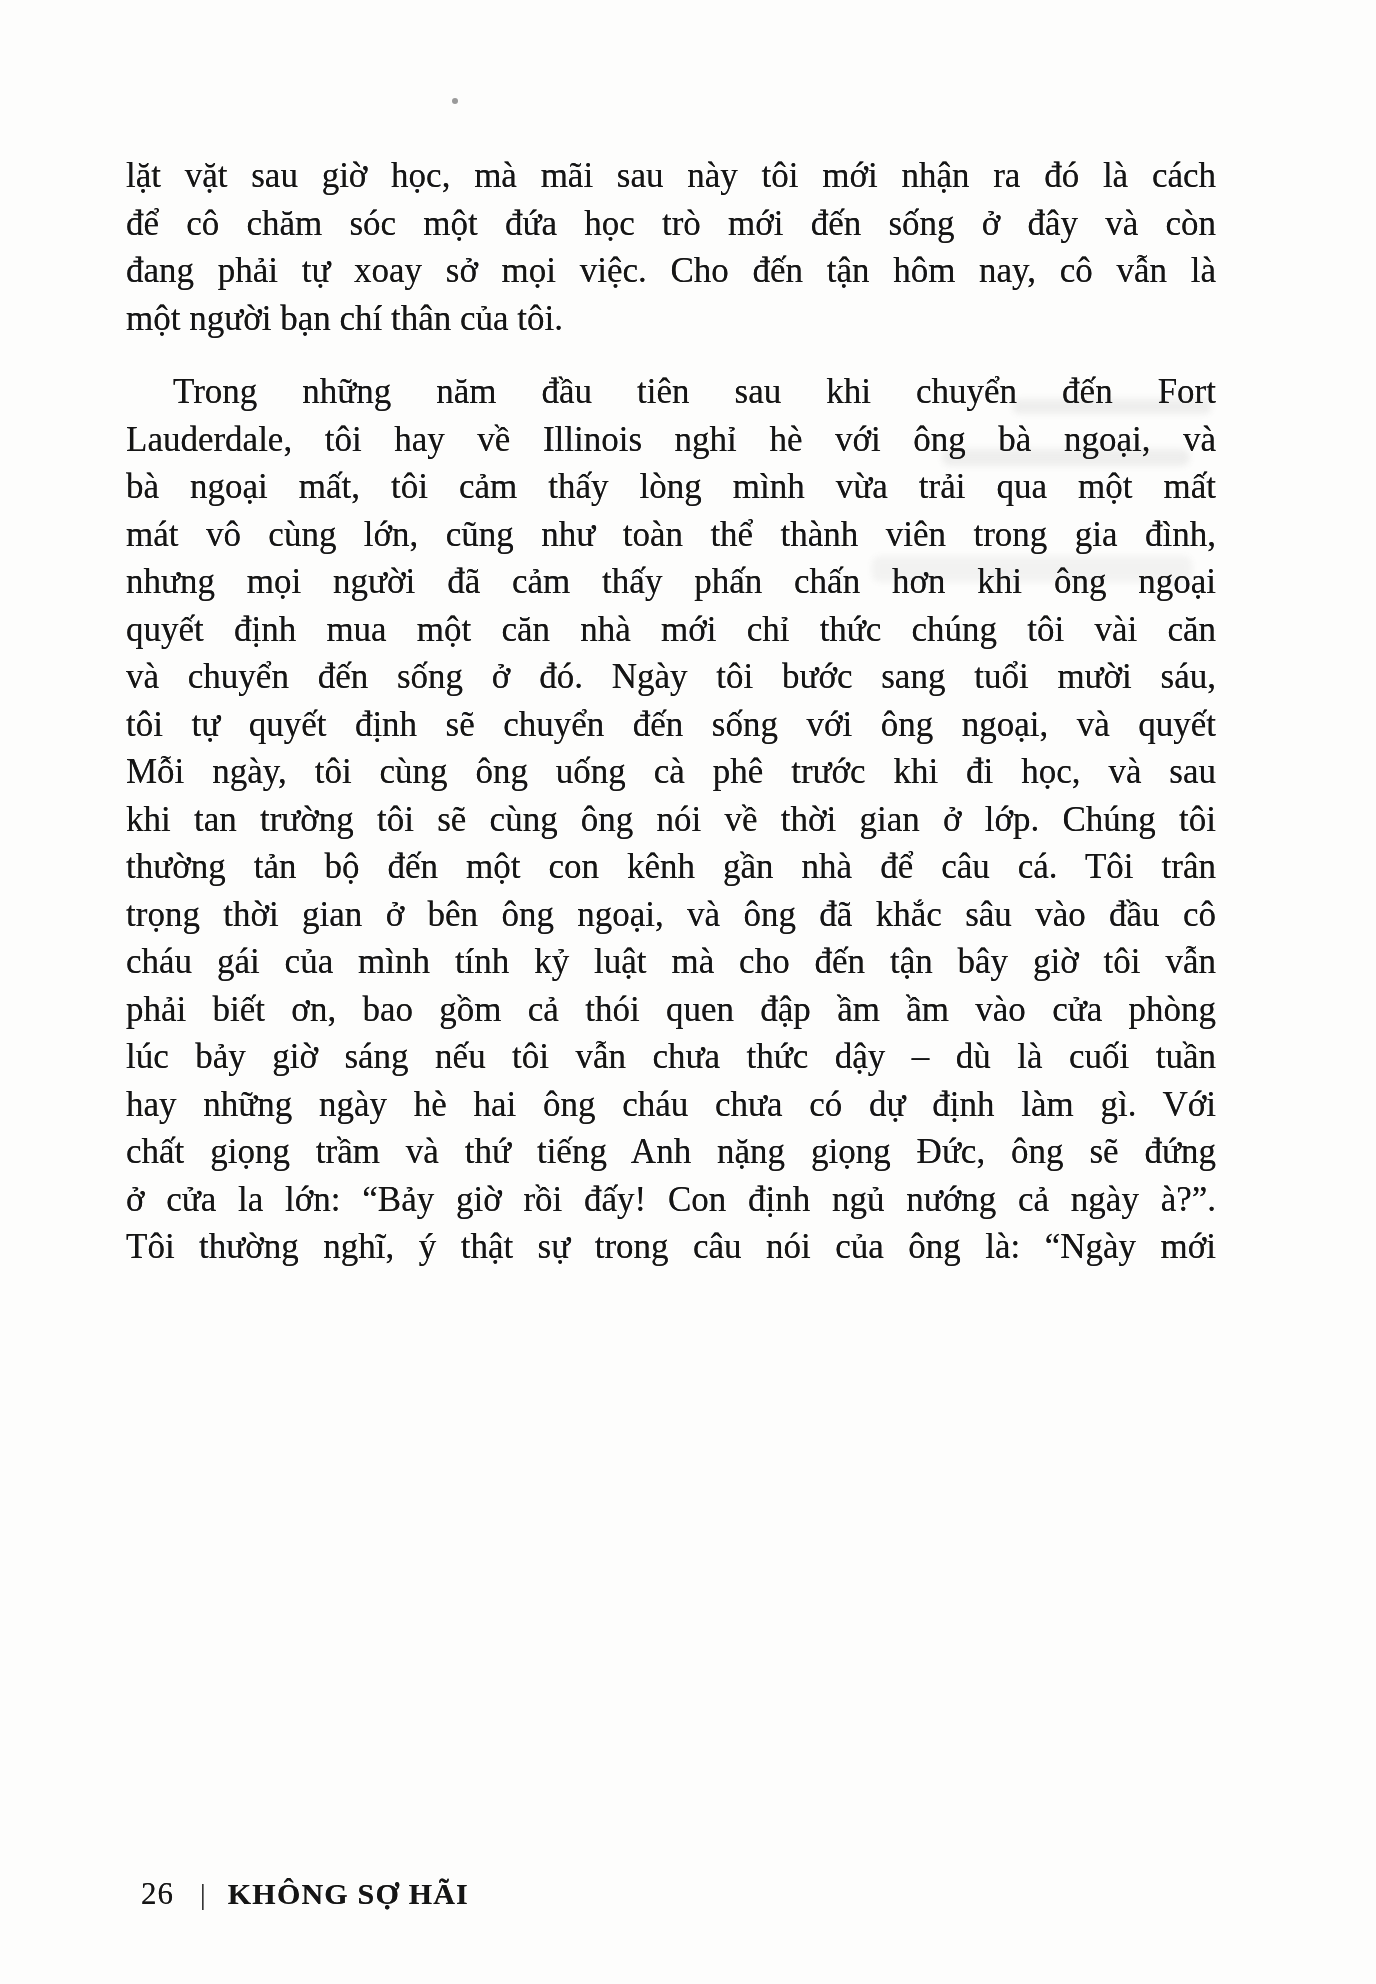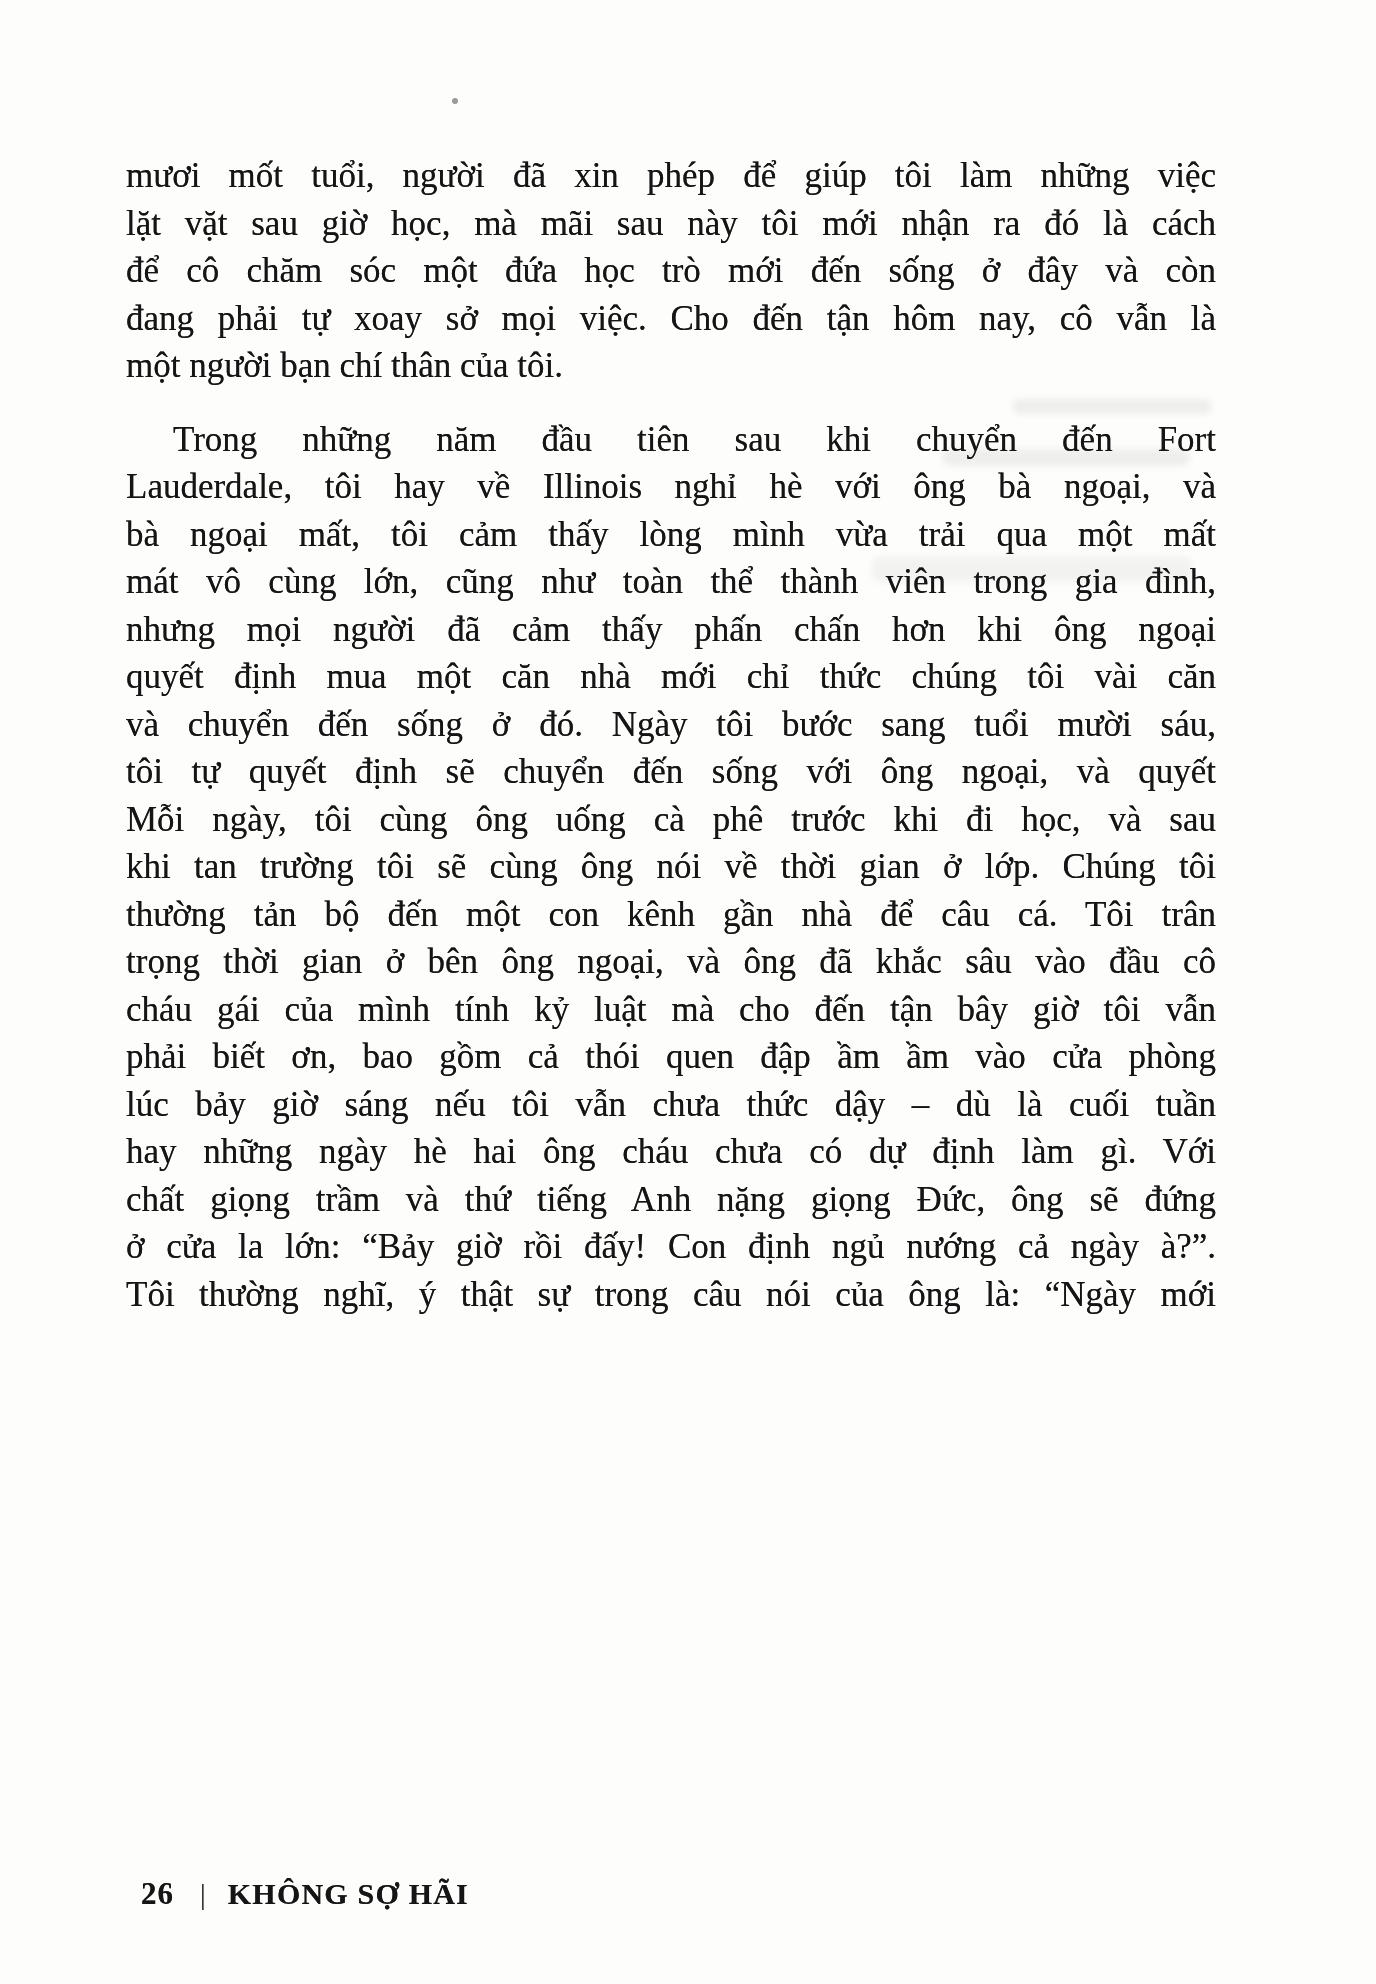--- a/index.html
+++ b/index.html
@@ -39,21 +39,21 @@
   .footer {
     position: absolute;
     left: 141px;
     top: 1876px;
     display: flex;
     align-items: baseline;
     text-shadow: 0 0 0.5px rgba(10,10,10,0.7);
   }
   .page-number {
     font-size: 31px;
-    font-weight: bold;
+    font-weight: normal;
     letter-spacing: 1px;
   }
   .footer-sep {
     font-size: 29px;
     font-weight: normal;
     margin: 0 22px 0 26px;
     transform: scaleX(0.8);
     color: #1d1d1d;
   }
   .book-title {
@@ -88,21 +88,20 @@
 
 <div class="page">
 
   <div class="speck"></div>
   <div class="smudge s1"></div>
   <div class="smudge s2"></div>
   <div class="smudge s3"></div>
 
   <main class="text-block" id="paragraphs">
       <p class="paragraph">
-        <span class="line">mươi mốt tuổi, người đã xin phép để giúp tôi làm những việc</span>
         <span class="line">lặt vặt sau giờ học, mà mãi sau này tôi mới nhận ra đó là cách</span>
         <span class="line">để cô chăm sóc một đứa học trò mới đến sống ở đây và còn</span>
         <span class="line">đang phải tự xoay sở mọi việc. Cho đến tận hôm nay, cô vẫn là</span>
         <span class="line last-left">một người bạn chí thân của tôi.</span>
       </p>
       <p class="paragraph indent">
         <span class="line">Trong những năm đầu tiên sau khi chuyển đến Fort</span>
         <span class="line">Lauderdale, tôi hay về Illinois nghỉ hè với ông bà ngoại, và</span>
         <span class="line">bà ngoại mất, tôi cảm thấy lòng mình vừa trải qua một mất</span>
         <span class="line">mát vô cùng lớn, cũng như toàn thể thành viên trong gia đình,</span>

